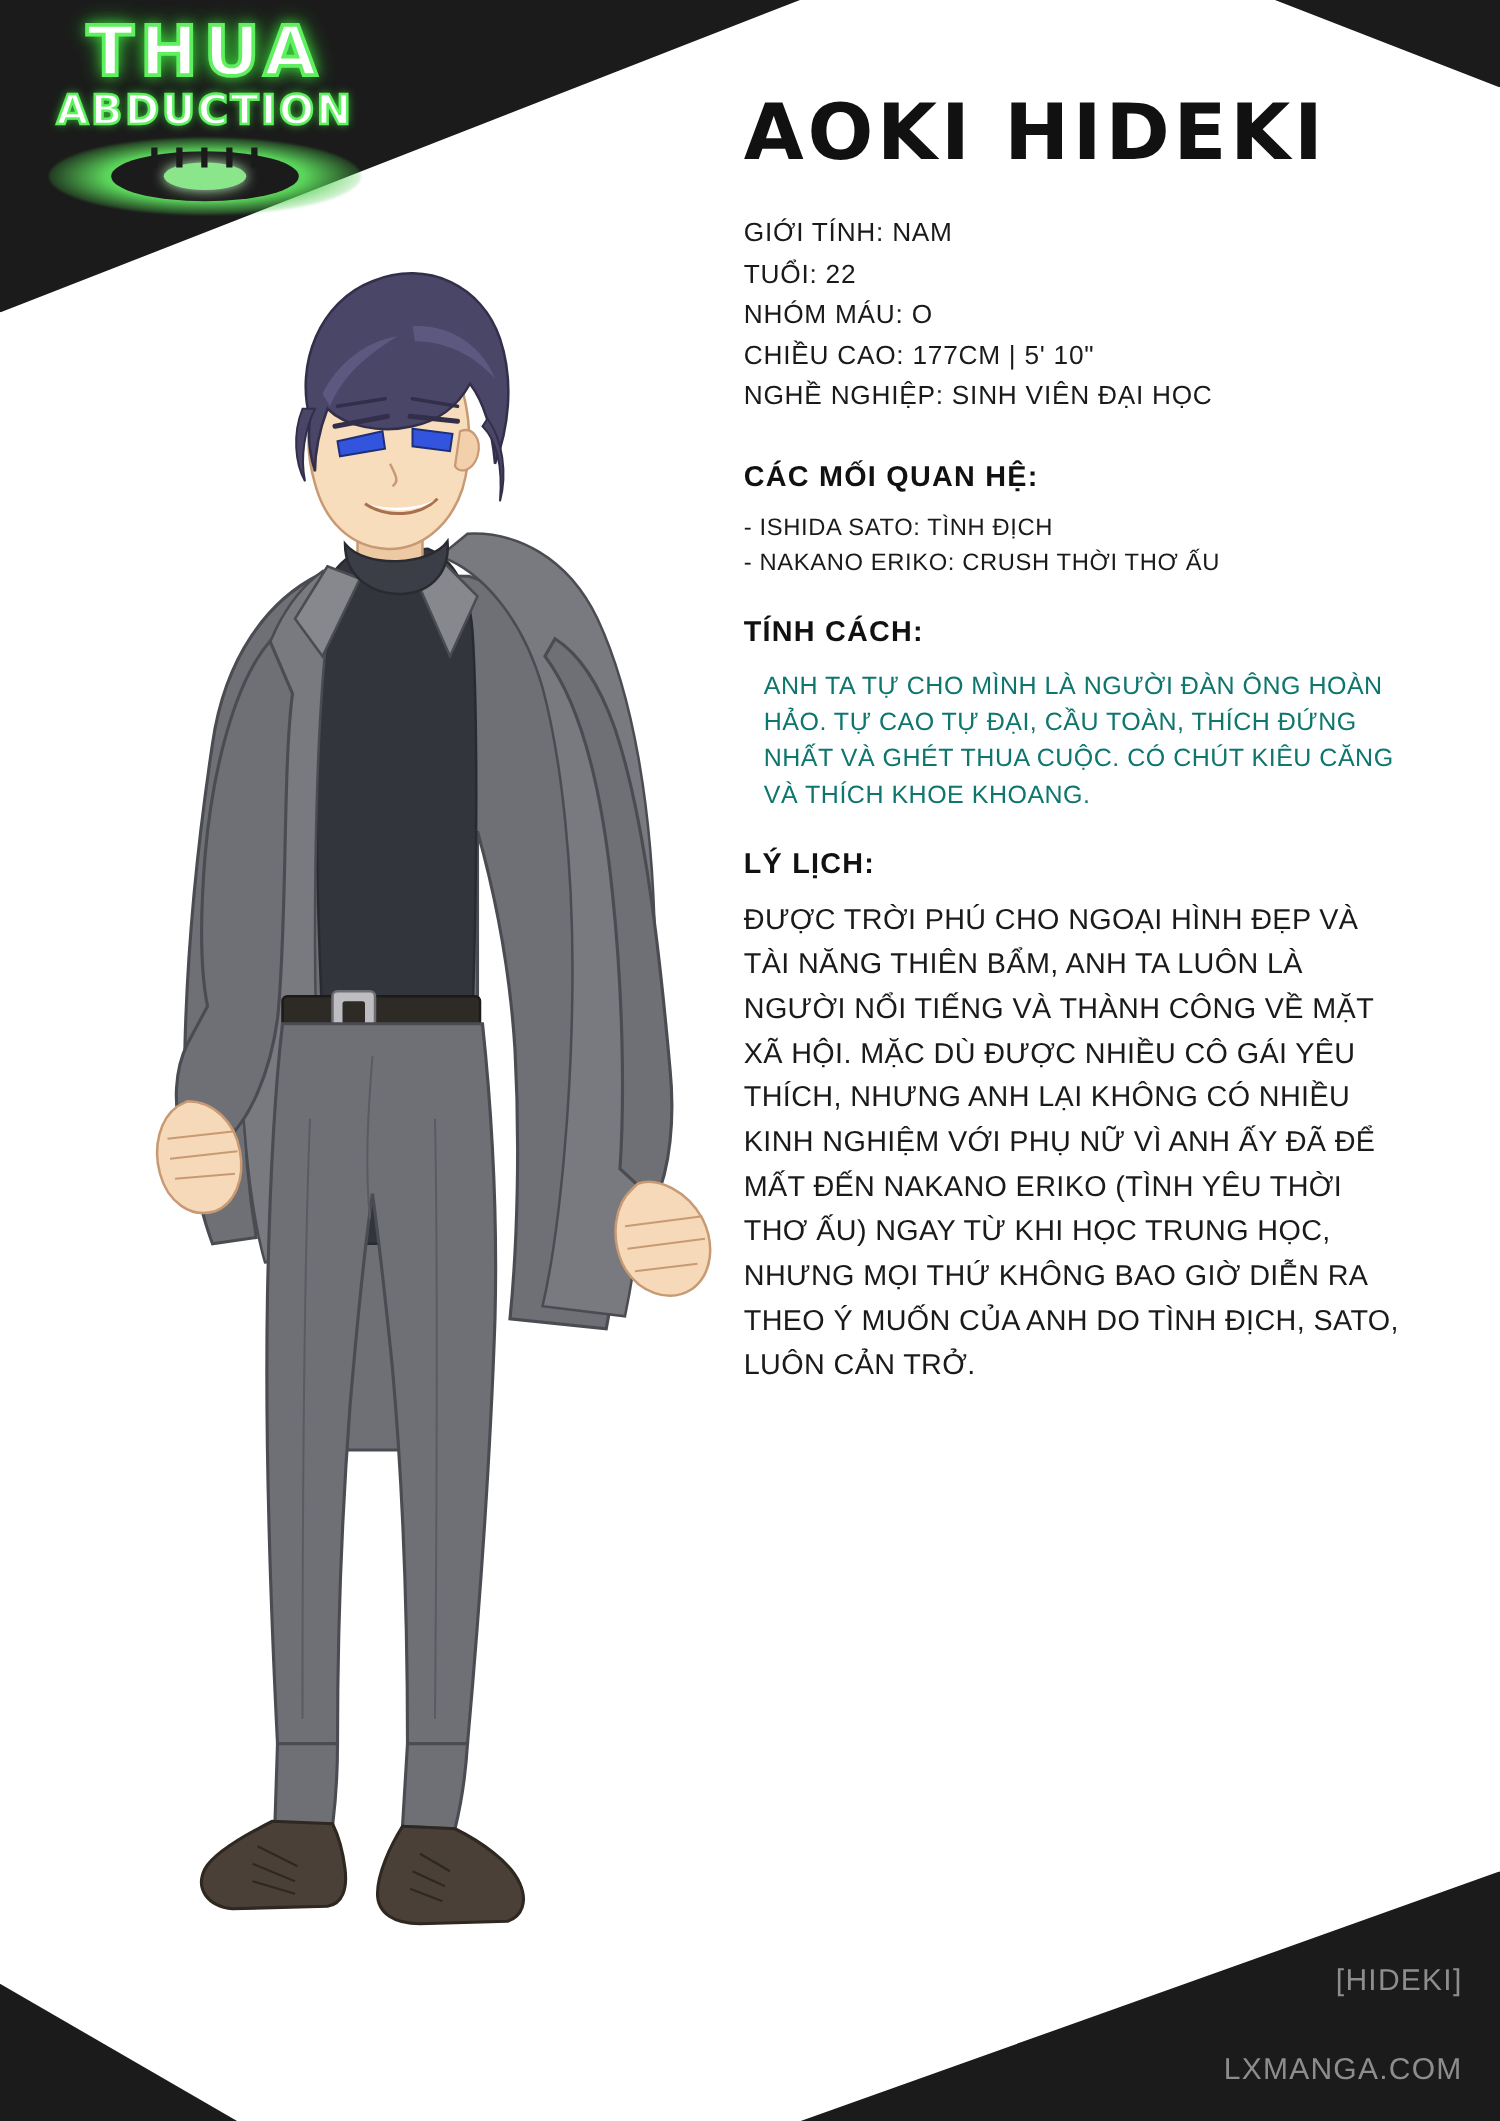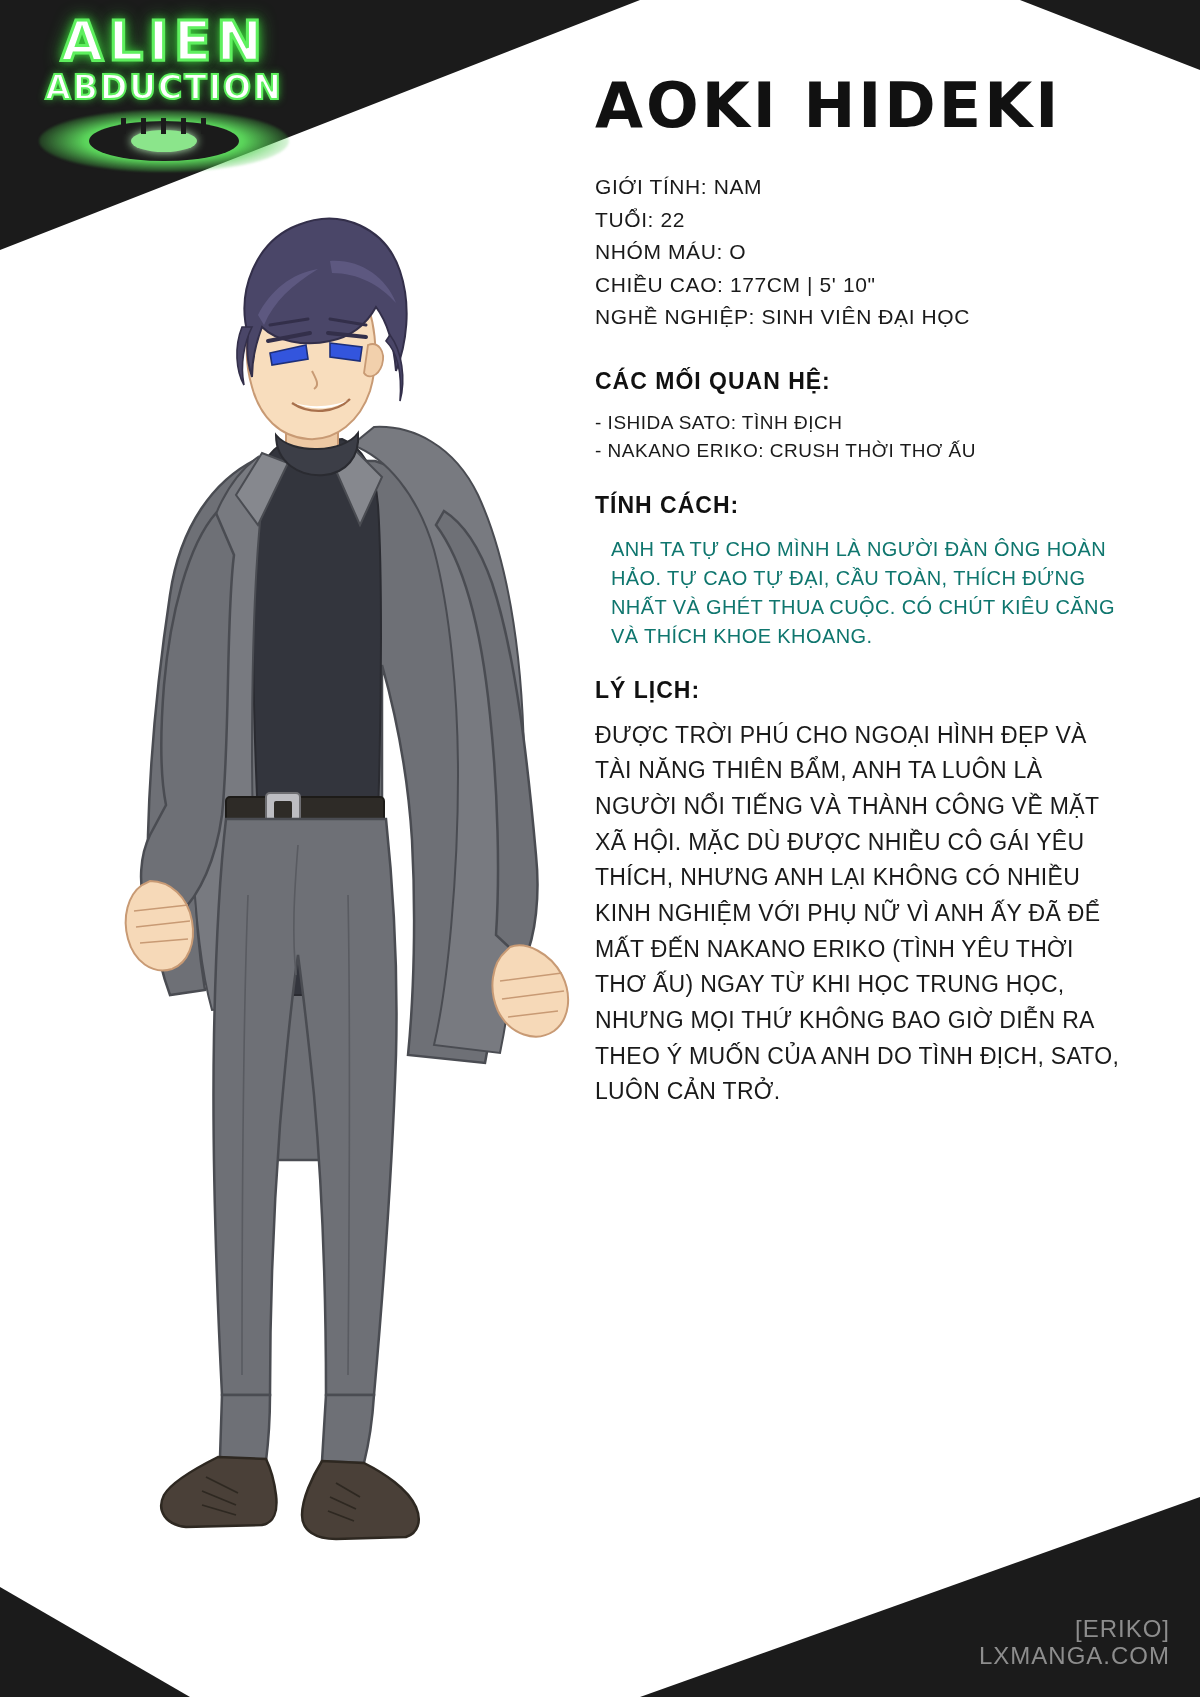--- a/index.html
+++ b/index.html
@@ -203,34 +203,35 @@
     font-size: 24px;
     color: #8d8d8d;
     letter-spacing: 1px;
     line-height: 1.1;
   }
   .wm-bot {
     font-size: 24px;
     color: #8d8d8d;
     letter-spacing: 1px;
     line-height: 1.2;
+    margin-top: 44px;
   }
 </style>
 </head>
 <body>
 
 <div class="page">
 
   <div class="corner-tl"></div>
   <div class="corner-tr"></div>
   <div class="corner-bl"></div>
   <div class="corner-br"></div>
 
   <div class="logo">
-    <div class="logo-alien">ALIEN</div>
+    <div class="logo-alien">THUA</div>
     <div class="logo-abduction">ABDUCTION</div>
     <div class="ufo">
       <div class="ufo-glow"></div>
       <div class="ufo-body"></div>
       <div class="ufo-dome"></div>
       <div class="ufo-ray" style="left:82px;"></div>
       <div class="ufo-ray" style="left:102px;"></div>
       <div class="ufo-ray" style="left:122px;"></div>
       <div class="ufo-ray" style="left:142px;"></div>
       <div class="ufo-ray" style="left:162px;"></div>
@@ -329,17 +330,17 @@
     <div class="rel-line">- NAKANO ERIKO: CRUSH THỜI THƠ ẤU</div>
 
     <div class="section-head">TÍNH CÁCH:</div>
     <p class="body-text">ANH TA TỰ CHO MÌNH LÀ NGƯỜI ĐÀN ÔNG HOÀN HẢO. TỰ CAO TỰ ĐẠI, CẦU TOÀN, THÍCH ĐỨNG NHẤT VÀ GHÉT THUA CUỘC. CÓ CHÚT KIÊU CĂNG VÀ THÍCH KHOE KHOANG.</p>
 
     <div class="section-head">LÝ LỊCH:</div>
     <p class="bio-text">ĐƯỢC TRỜI PHÚ CHO NGOẠI HÌNH ĐẸP VÀ TÀI NĂNG THIÊN BẨM, ANH TA LUÔN LÀ NGƯỜI NỔI TIẾNG VÀ THÀNH CÔNG VỀ MẶT XÃ HỘI. MẶC DÙ ĐƯỢC NHIỀU CÔ GÁI YÊU THÍCH, NHƯNG ANH LẠI KHÔNG CÓ NHIỀU KINH NGHIỆM VỚI PHỤ NỮ VÌ ANH ẤY ĐÃ ĐỂ MẤT ĐẾN NAKANO ERIKO (TÌNH YÊU THỜI THƠ ẤU) NGAY TỪ KHI HỌC TRUNG HỌC, NHƯNG MỌI THỨ KHÔNG BAO GIỜ DIỄN RA THEO Ý MUỐN CỦA ANH DO TÌNH ĐỊCH, SATO, LUÔN CẢN TRỞ.</p>
   </div>
 
   <div class="watermark">
-    <div class="wm-top">[ERIKO]</div>
+    <div class="wm-top">[HIDEKI]</div>
     <div class="wm-bot">LXMANGA.COM</div>
   </div>
 
 </div>
 
 </body></html>

